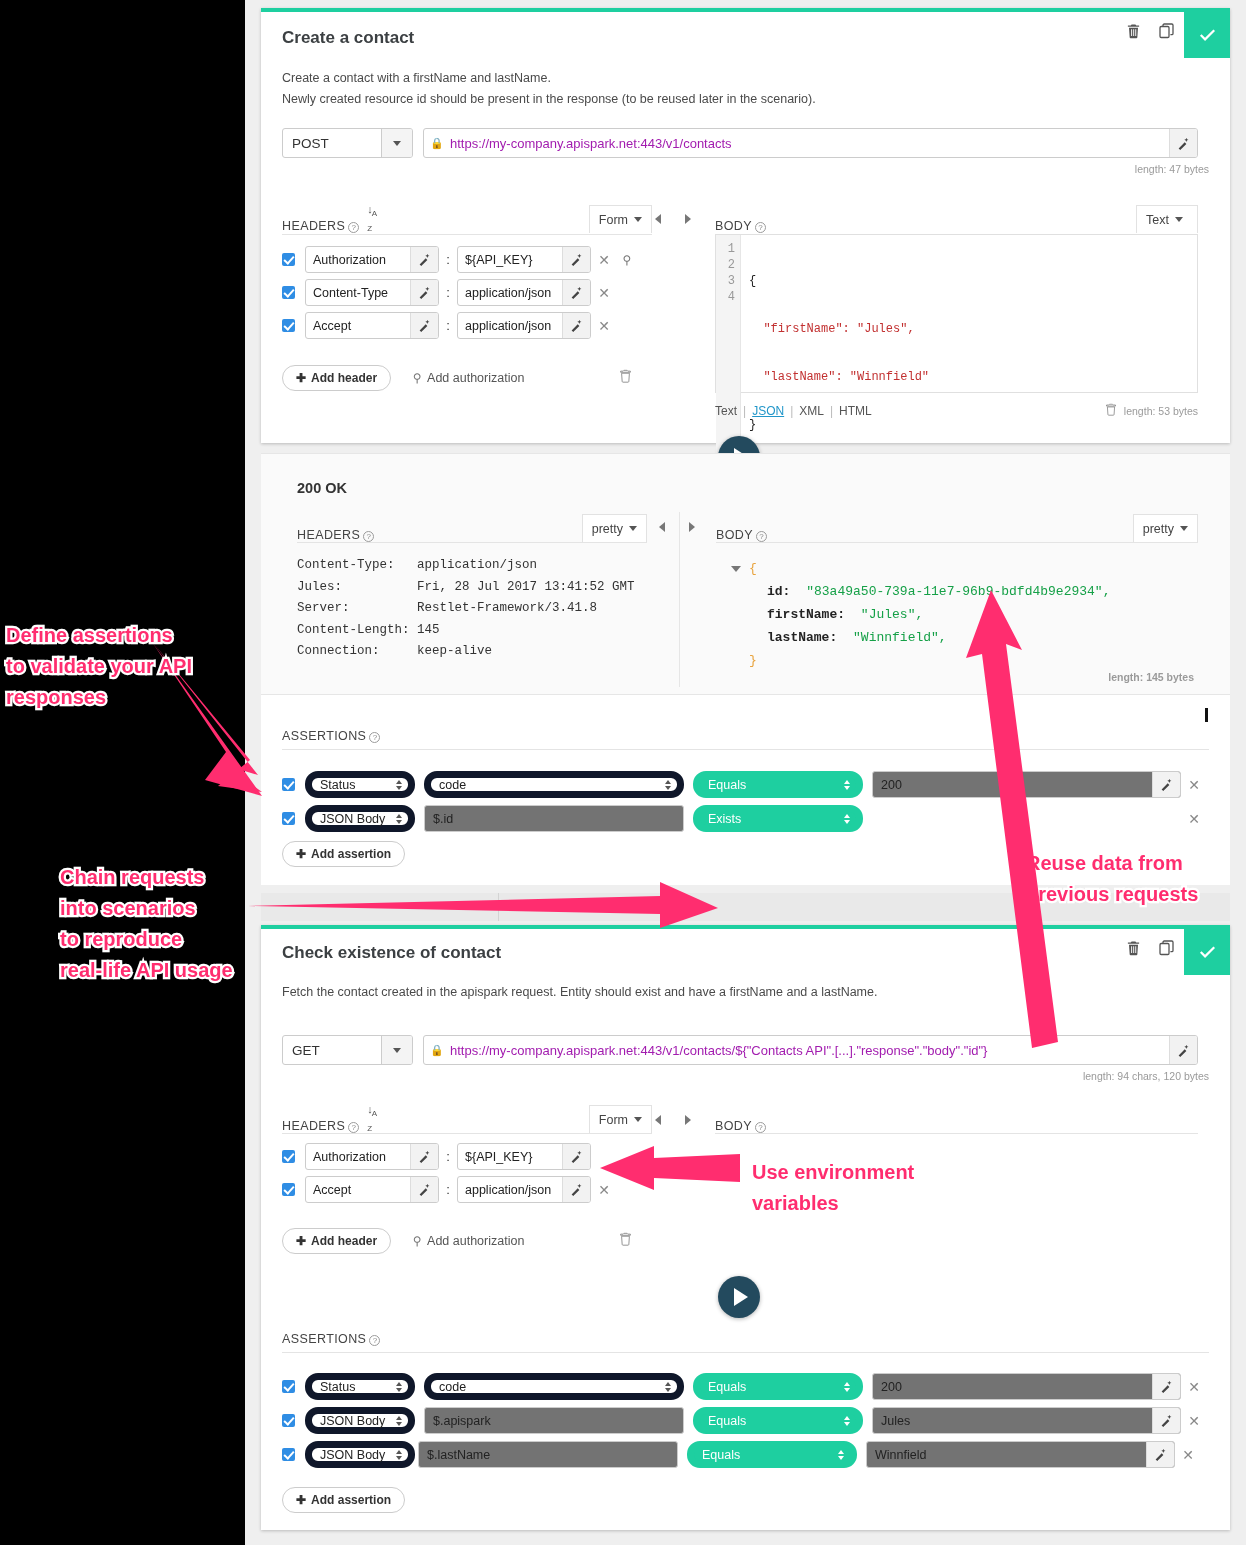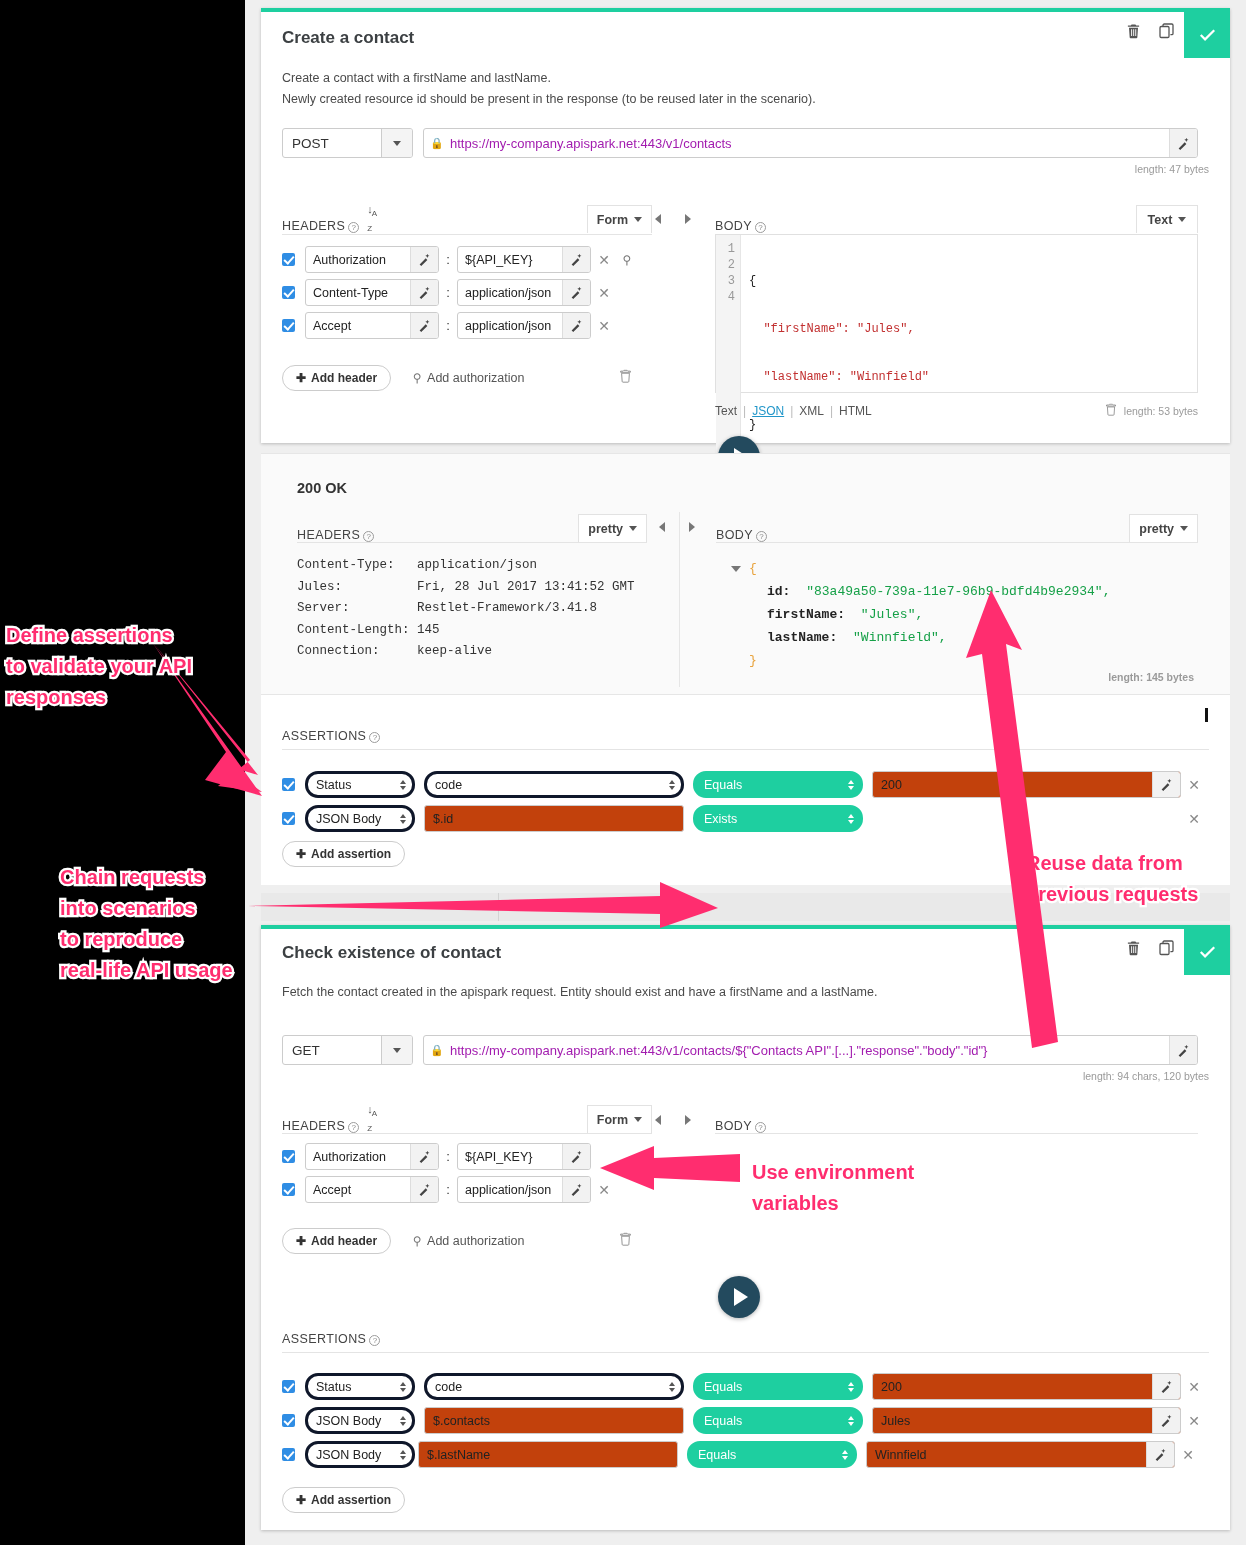--- a/index.html
+++ b/index.html
@@ -41,21 +41,21 @@
   .wand svg { width:13px; height:13px; }
 
   .len-note { font-size:10.5px; color:#9a9a9a; text-align:right; }
 
   
   .sec-label { font-size:12.5px; color:#444; letter-spacing:.4px; }
   .q-mark { display:inline-block; width:11px; height:11px; border:1px solid #9b9b9b; border-radius:50%; font-size:8px;
             line-height:9px; text-align:center; color:#8a8a8a; vertical-align:super; margin-left:3px; }
   .sort-ico { font-size:11px; color:#555; margin-left:8px; letter-spacing:-1px; }
   .dd-btn { height:28px; min-width:62px; border:1px solid #e2e2e2; border-bottom:none; background:#fff;
-            display:flex; align-items:center; justify-content:center; gap:6px; font-size:12.5px; color:#444; padding:0 9px;font-weight:bold; }
+            display:flex; align-items:center; gap:6px; font-size:12.5px; color:#444; padding:0 9px; }
   .sec-rule { height:1px; background:#e4e4e4; }
 
   .arrow-l, .arrow-r { width:0;height:0;border-top:5px solid transparent;border-bottom:5px solid transparent; }
   .arrow-l { border-right:6px solid #777; }
   .arrow-r { border-left:6px solid #777; }
 
   
   .hrow { display:flex; align-items:center; gap:0; margin-bottom:6px; }
   .cbx { width:13px; height:13px; border-radius:2px; background:#2f8de4; position:relative; flex:none; margin-right:10px; }
   .cbx:after { content:""; position:absolute; left:4px; top:1px; width:4px; height:8px; border:solid #fff; border-width:0 2px 2px 0; transform:rotate(42deg); }
@@ -85,30 +85,30 @@
   .resp { position:absolute; background:#fafafa; border-top:1px solid #e6e6e6; border-bottom:1px solid #e6e6e6; }
   .status-ok { font-size:14.5px; font-weight:bold; color:#333; }
   .mono { font-family:"Liberation Mono", monospace; font-size:12.5px; color:#333; line-height:21.5px; }
   .resp-body { font-family:"Liberation Mono", monospace; font-size:13px; line-height:23px; }
   .rkey { color:#222; font-weight:bold; }
   .rval { color:#15a047; }
   .brace { color:#e8a33d; }
 
   
   .asr-row { display:flex; align-items:center; margin-bottom:7px; }
-  .sel { height:27px; border:3px solid #0f172a; border-radius:13px; background:#fff; display:flex; align-items:center;
+  .sel { height:27px; border:7px solid #0f172a; border-radius:13px; background:#fff; display:flex; align-items:center;
          font-size:12.5px; color:#222; padding:0 6px 0 8px; position:relative; }
   .sel .spin { margin-left:auto; display:flex; flex-direction:column; gap:2px; padding-left:6px; }
   .spin i { display:block; width:0;height:0;border-left:3.5px solid transparent;border-right:3.5px solid transparent; }
   .spin i.up { border-bottom:4px solid #555; }
   .spin i.dn { border-top:4px solid #555; }
   .sel.green { background:#1ecfa0; border-color:#1ecfa0; color:#fff; }
   .sel.green .spin i.up { border-bottom-color:#fff; }
   .sel.green .spin i.dn { border-top-color:#fff; }
-  .txtin { height:27px; border:1px solid #ccc; border-radius:3px; background:#c2410c; display:flex; align-items:center; overflow:hidden; }
+  .txtin { height:27px; border:1px solid #ccc; border-radius:3px; background:#737373; display:flex; align-items:center; overflow:hidden; }
   .txtin .t { flex:1; font-size:12.5px; color:#222; padding-left:8px; }
 
   .play { position:absolute; width:42px; height:42px; border-radius:50%; background:#234a5e;
           display:flex; align-items:center; justify-content:center; box-shadow:0 1px 4px rgba(0,0,0,.3); }
   .play:after { content:""; width:0;height:0; border-left:14px solid #fff; border-top:9px solid transparent; border-bottom:9px solid transparent; margin-left:4px; }
   .anno-text { position:absolute; font-family:"Liberation Sans", sans-serif; font-weight:bold;
                font-size:20px; line-height:31px; color:#ff2d6f; -webkit-text-stroke:4.5px #ffffff;
                paint-order:stroke fill; white-space:pre; }
   .anno-arrow { position:absolute; }
   .scroll-mark { position:absolute; width:3px; height:14px; background:#111; }
@@ -645,21 +645,21 @@
       <div class="asr-row">
         <div class="cbx"></div>
         <div class="sel" style="width:110px;">
           <span>JSON Body</span>
           <span class="spin">
               <i class="up"></i>
               <i class="dn"></i>
             </span>
         </div>
         <div class="txtin" style="width:260px; margin-left:9px;">
-          <span class="t">$.contacts</span>
+          <span class="t">$.apispark</span>
         </div>
         <div class="sel green" style="width:170px; margin-left:9px;">
           <span>Equals</span>
           <span class="spin">
               <i class="up"></i>
               <i class="dn"></i>
             </span>
         </div>
         <div class="txtin" style="width:309px; margin-left:9px;">
           <span class="t">Jules</span>

